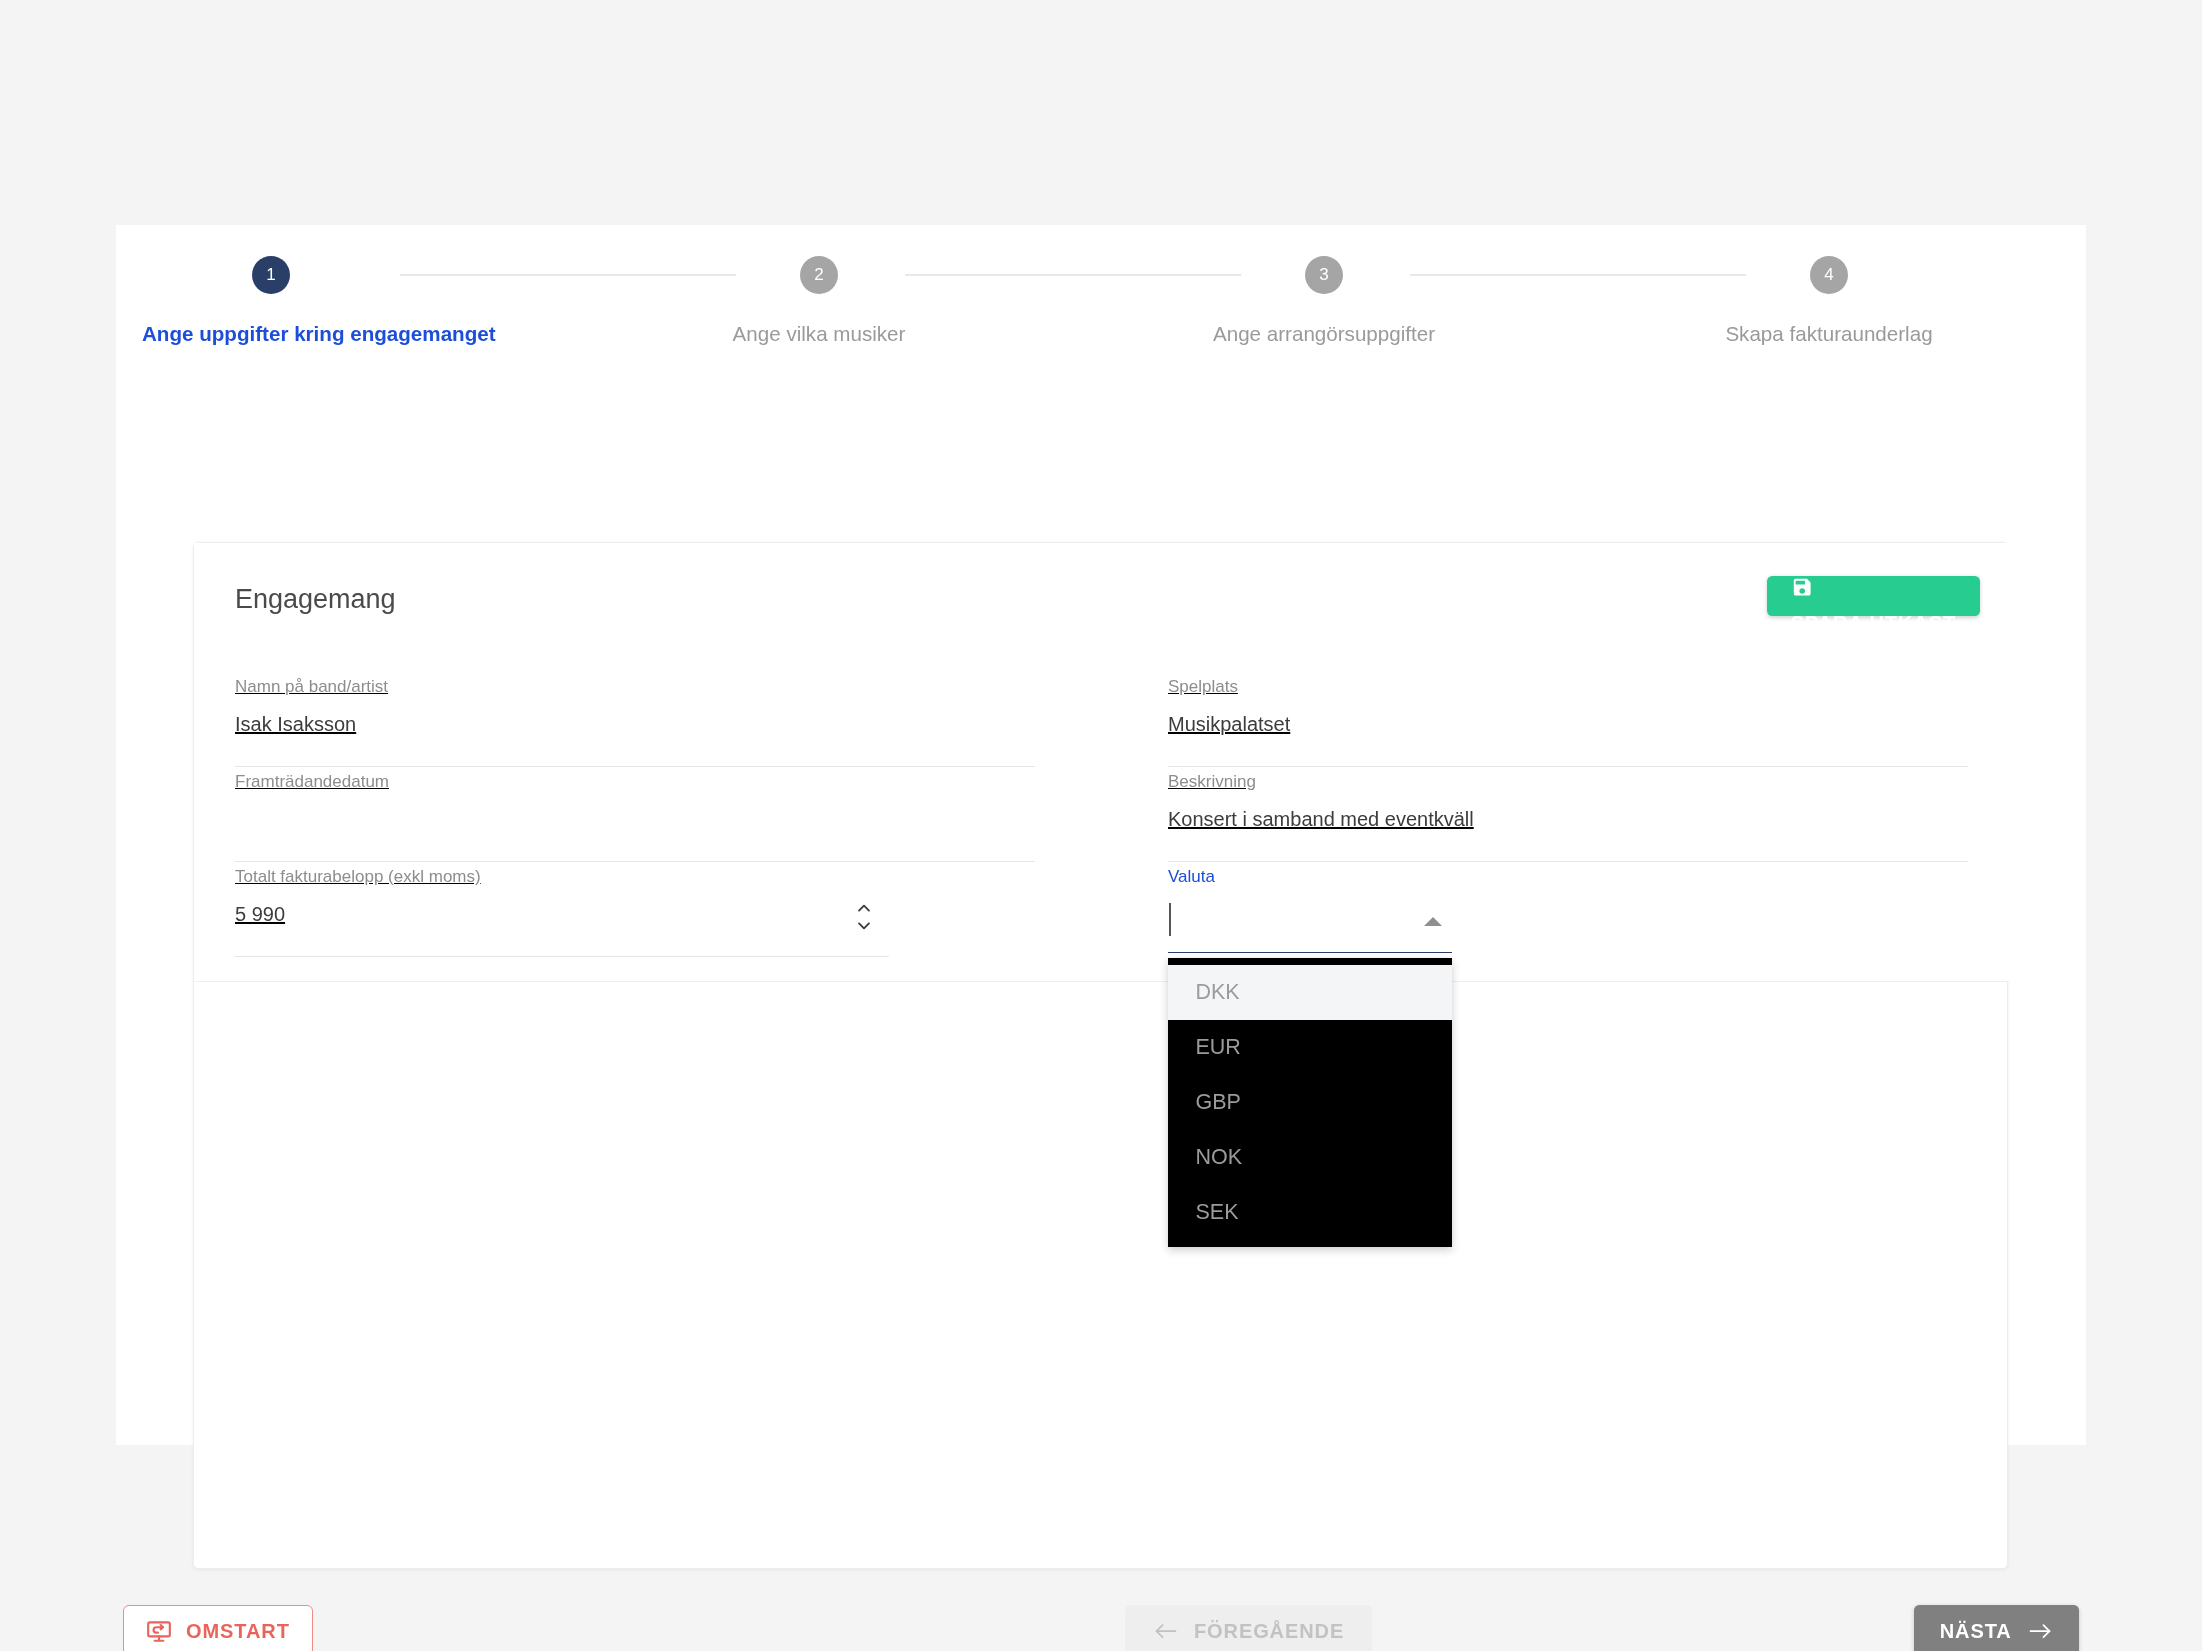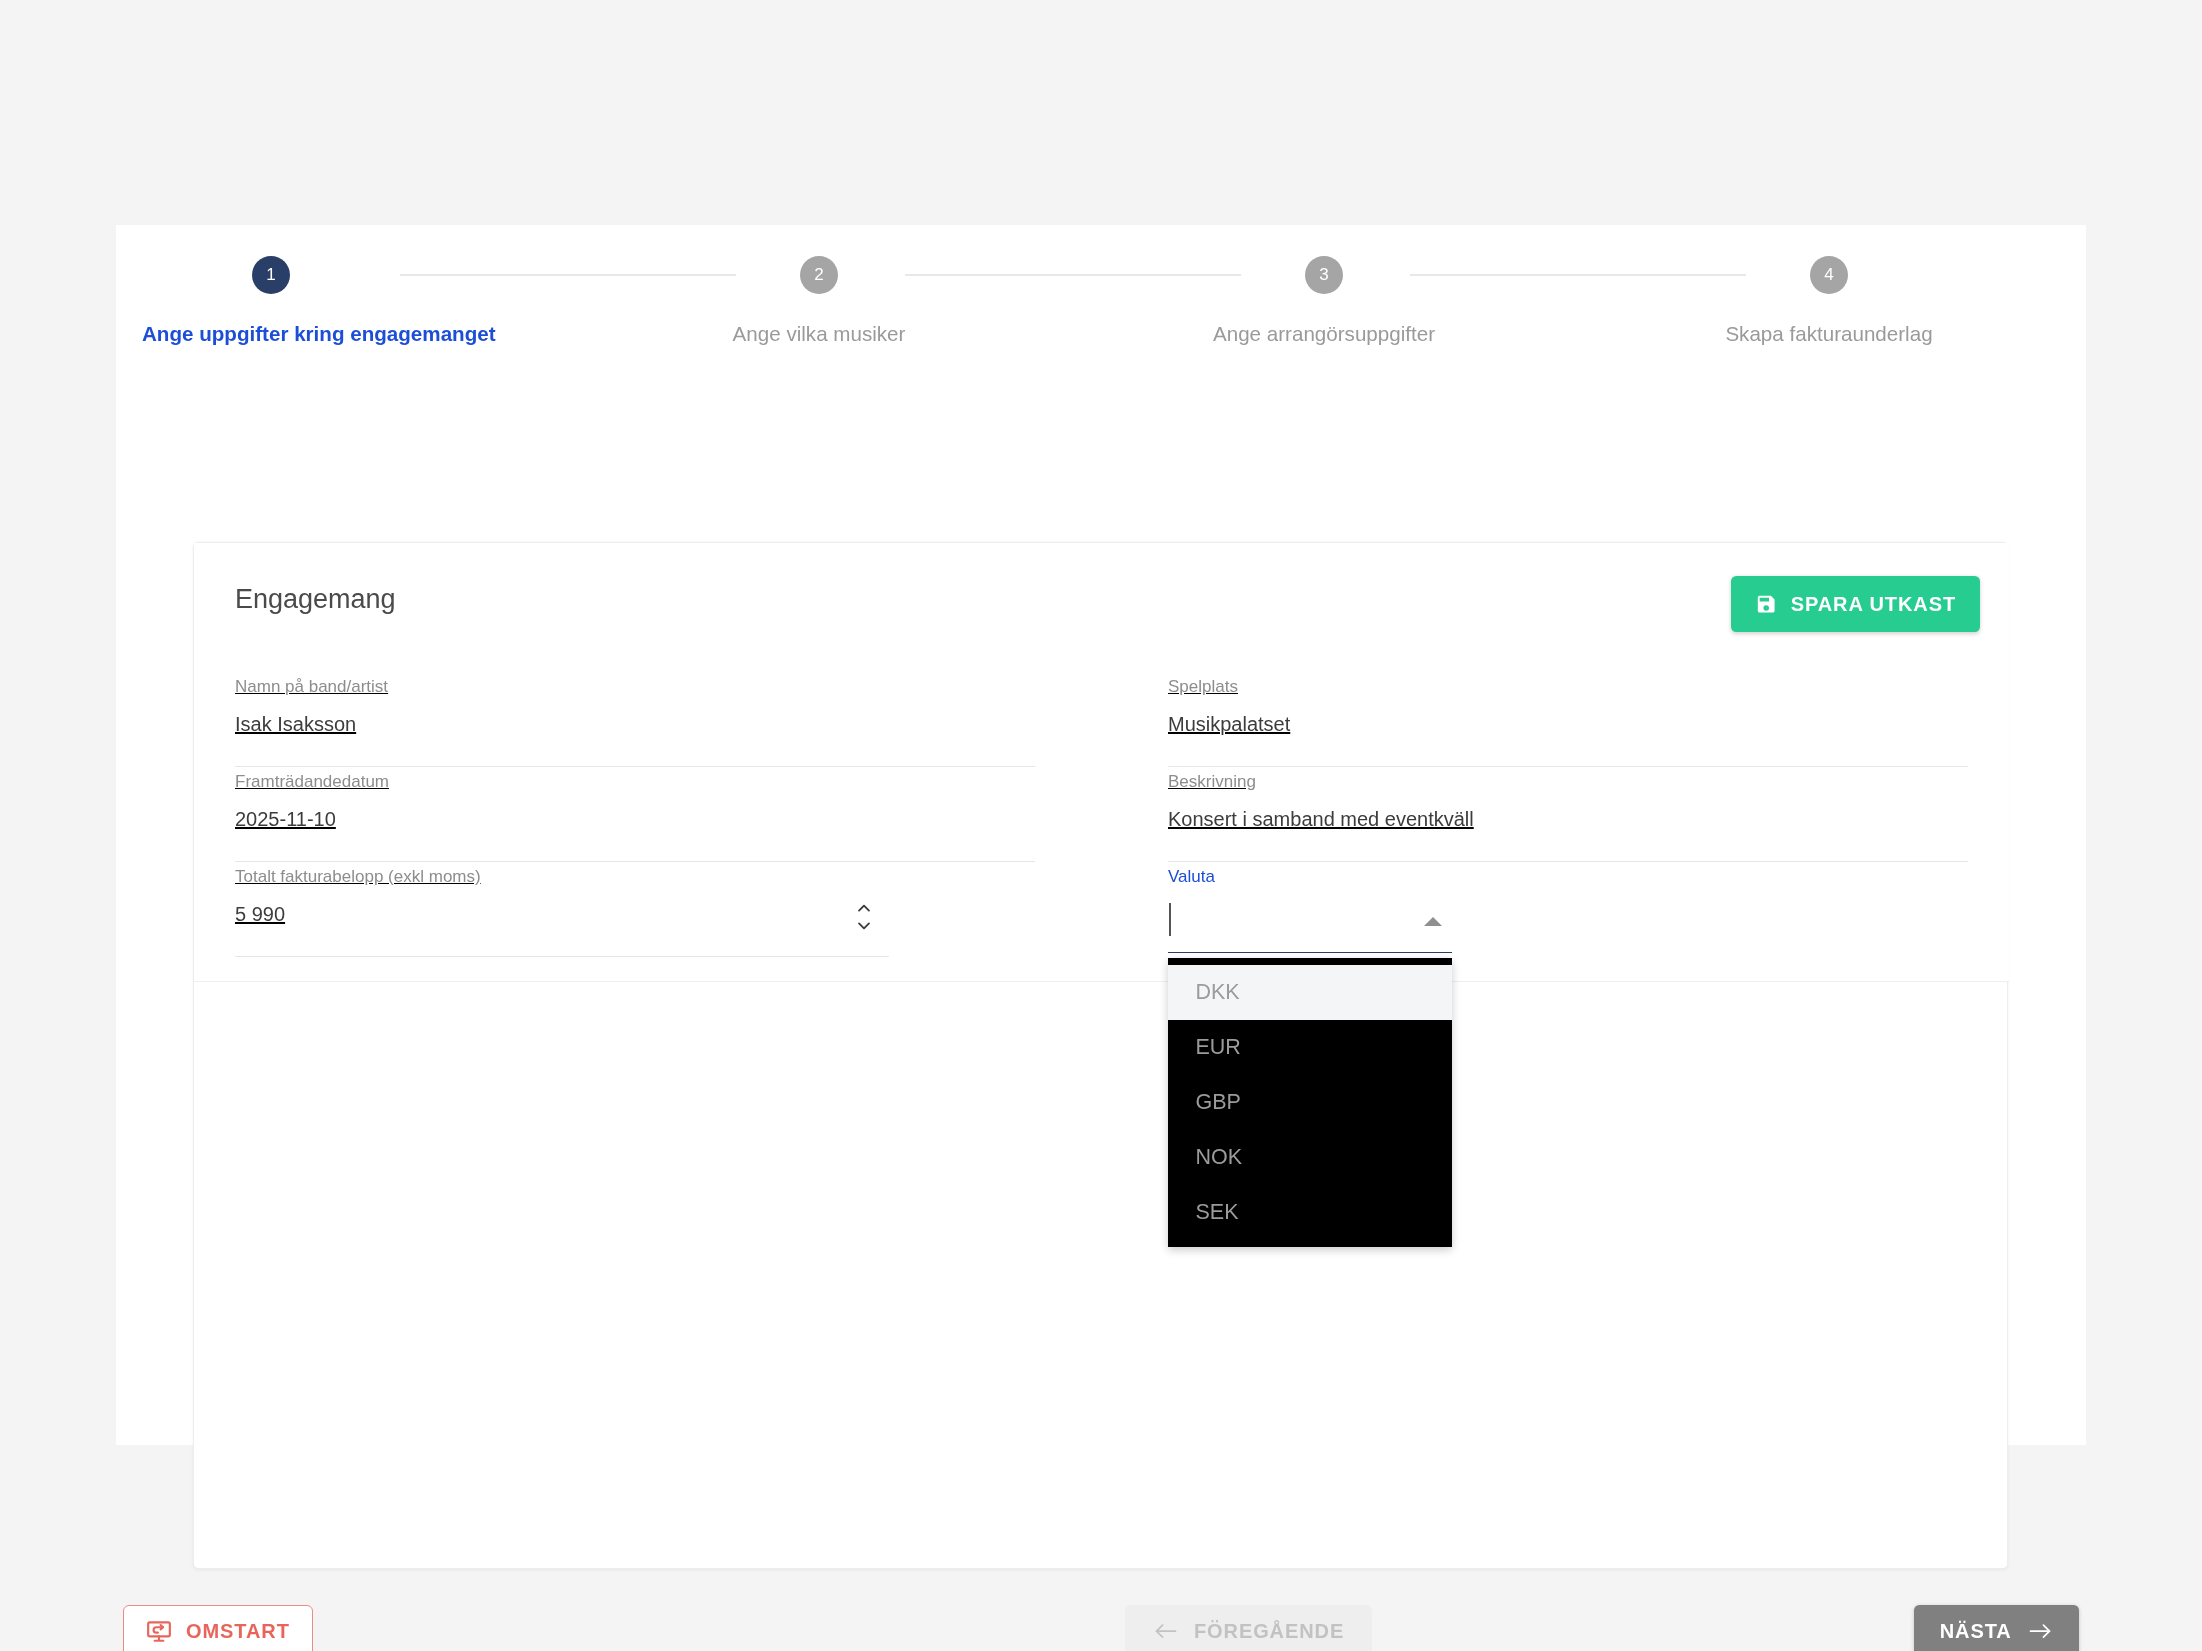--- a/index.html
+++ b/index.html
@@ -81,34 +81,34 @@
   }
   .card-title {
     position: absolute;
     left: 41px; top: 41px;
     font-size: 27px;
     color: #4a4a4a;
   }
   .save-btn {
     position: absolute;
     right: 29px; top: 33px;
-    height: 56px;
+    height: 40px;
     padding: 0 24px;
     background: #27cc91;
     border: none;
     border-radius: 5.2px;
     color: #ffffff;
     font-size: 20px;
     font-weight: bold;
     letter-spacing: 0.9px;
     display: flex;
-    align-items: center;
     gap: 13.8px;
     cursor: pointer;
     box-shadow: 0 1.7px 4.3px rgba(0,0,0,0.18);
+    flex-direction: column;
   }
   .save-icon { width: 22.4px; height: 22.4px; display: block; }
 
   
   .fields {
     position: absolute;
     left: 41px; top: 129px;
     width: 1733px;
   }
   .col { position: absolute; top: 0; width: 800px; }
@@ -304,21 +304,20 @@
 
         <div class="col col-left">
 
           <div class="field">
             <span class="field-label">Namn på band/artist</span>
             <span class="field-value">Isak Isaksson</span>
           </div>
 
           <div class="field">
             <span class="field-label">Framträdandedatum</span>
-            <span class="field-value">2025-11-10</span>
           </div>
 
           <div class="field field-num">
             <span class="field-label">Totalt fakturabelopp (exkl moms)</span>
             <span class="field-value">5 990</span>
             <div class="spinner">
               <span>
                 <svg viewBox="0 0 24 24" width="26" height="17" fill="none" stroke="#3a3a3a" stroke-width="2.6" stroke-linecap="round" stroke-linejoin="round">
                   <polyline points="5 15 12 8 19 15"></polyline>
                 </svg>

